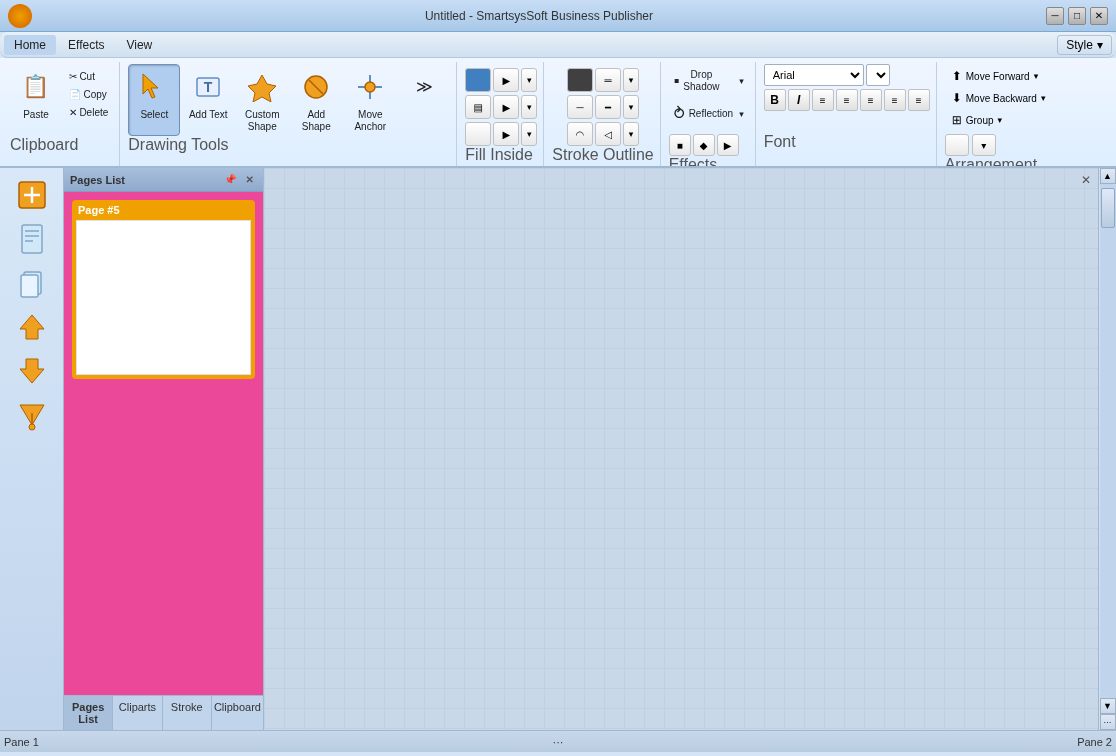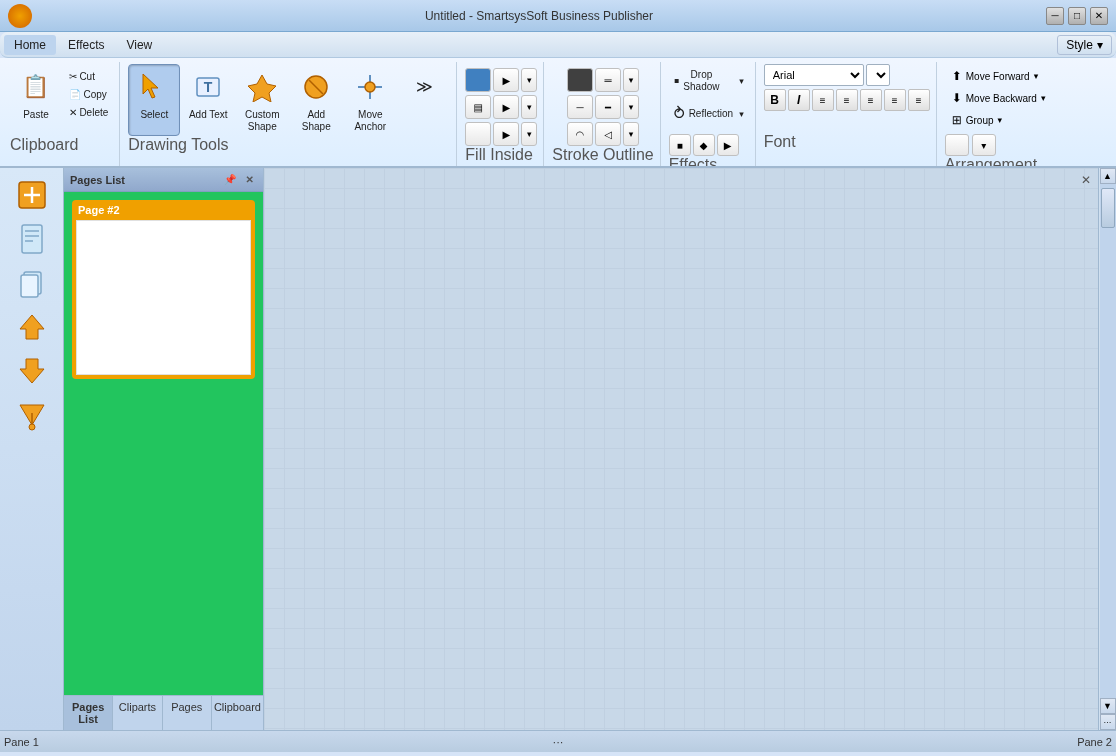--- a/index.html
+++ b/index.html
@@ -210,21 +210,21 @@
       align-items: center;
       justify-content: center;
       cursor: pointer;
       border-radius: 4px;
       font-size: 20px;
     }
 
     
     .pages-panel {
       width: 200px;
-      background: #22c55e;
+      background: #ec4899;
       border-right: 1px solid #a0b8d0;
       display: flex;
       flex-direction: column;
       justify-content: center;
     }
     .panel-header {
       height: 24px;
       background: linear-gradient(to bottom, #a8c0dc, #90a8cc);
       display: flex;
       align-items: center;
@@ -643,28 +643,28 @@
   <div class="pages-panel">
     <div class="panel-header">
       <span>Pages List</span>
       <div class="panel-header-controls">
         <span class="panel-ctrl">📌</span>
         <span class="panel-ctrl">✕</span>
       </div>
     </div>
     <div class="pages-content">
       <div class="page-thumb">
-        <div class="page-thumb-label">Page #2</div>
+        <div class="page-thumb-label">Page #5</div>
         <div class="page-thumb-inner"></div>
       </div>
     </div>
     <div class="panel-tabs">
       <div class="panel-tab active">Pages List</div>
       <div class="panel-tab">Cliparts</div>
-      <div class="panel-tab">Pages</div>
+      <div class="panel-tab">Stroke</div>
       <div class="panel-tab">Clipboard</div>
     </div>
   </div>
 
   <div class="canvas-area">
     <div class="canvas-inner">
       <div class="canvas-dashes"></div>
       <div class="canvas-close">✕</div>
     </div>
   </div>

